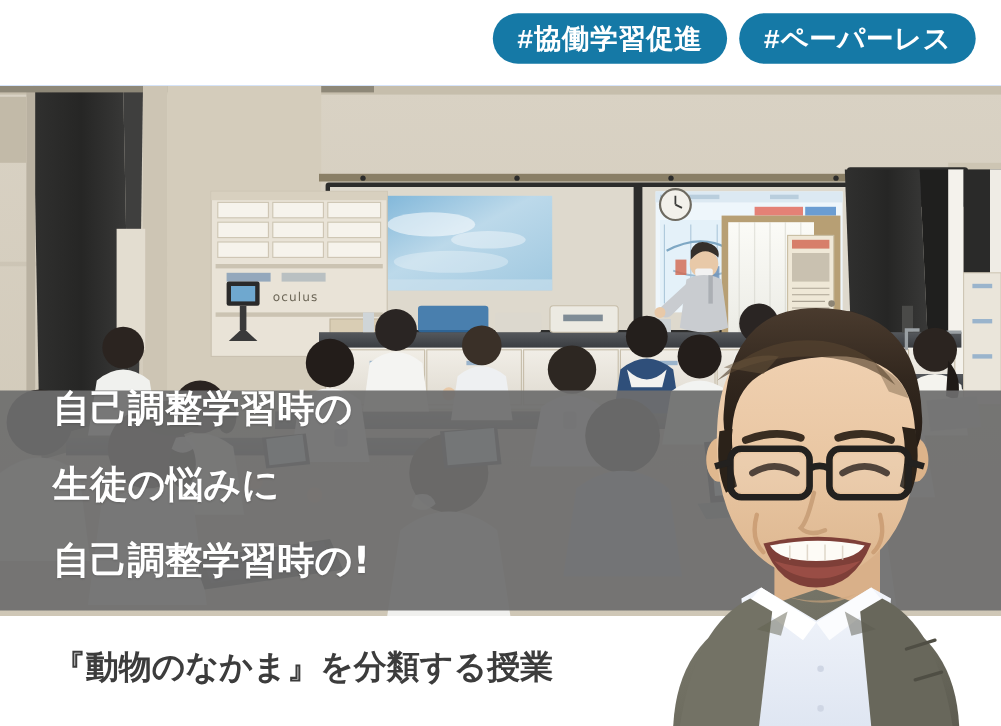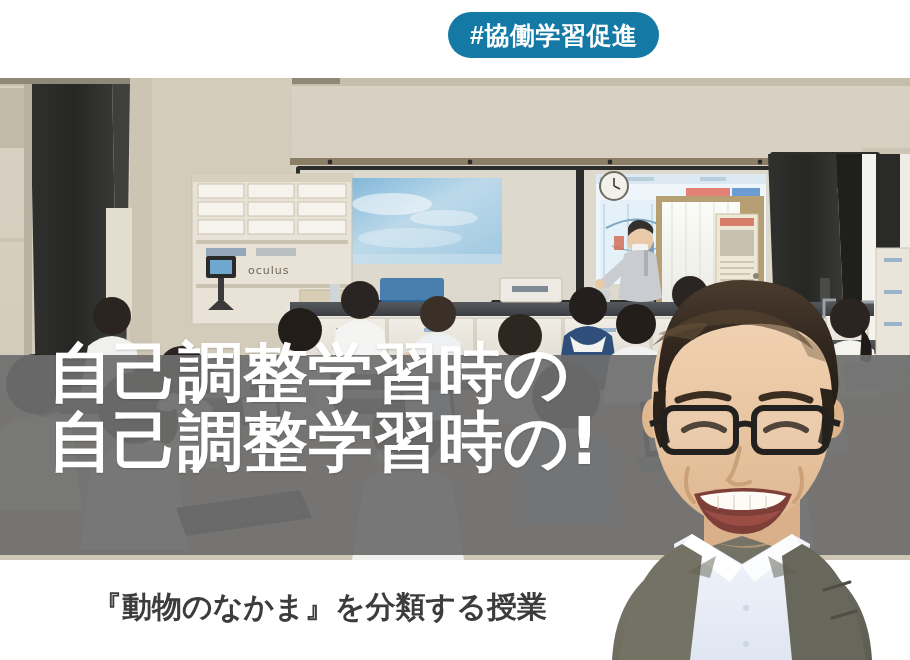--- a/index.html
+++ b/index.html
@@ -16,62 +16,61 @@
   }
 
   
   .tag-row{position:absolute;left:0;top:0;width:910px;height:78px;z-index:40;}
   .tag-pill{
     position:absolute;top:12px;height:46px;border-radius:23px;
     background:#1579a6;color:#ffffff;
     display:flex;align-items:center;justify-content:center;
     font-size:25px;font-weight:700;letter-spacing:.5px;
     white-space:nowrap;box-sizing:border-box;padding:0 22px;
-    font-family:Liberation Sans, sans-serif;
+    font-family:Liberation Mono, monospace;
   }
   #tag-0{left:423px;}
   #tag-1{left:663px;}
 
   
   .photo{
     position:absolute;left:0;top:78px;width:910px;height:482px;
     overflow:hidden;background:#3b82f6;
   }
   .photo svg{display:block;width:910px;height:482px;}
 
   
   .gray-band{
     position:absolute;left:0;top:355px;width:910px;height:200px;
     background:rgba(110,110,110,0.93);z-index:20;
   }
 
   
   .headline{
     position:absolute;left:48px;top:338px;z-index:30;
-    color:#ffffff;font-size:65px;font-weight:700;line-height:69px;
+    color:#ffffff;font-size:34px;font-weight:700;line-height:69px;
     letter-spacing:0px;text-shadow:0 1px 2px rgba(0,0,0,.18);
     font-family:"DejaVu Sans","Liberation Sans",sans-serif;
     white-space:nowrap;
   }
   .headline div{height:69px;}
 
   
   .portrait{
     position:absolute;left:596px;top:272px;width:314px;height:388px;
     z-index:35;overflow:hidden;
   }
   .portrait svg{display:block;width:314px;height:388px;}
 
   
   .caption{
     position:absolute;left:48px;top:587px;z-index:30;
     color:#3c3c3c;font-size:30px;font-weight:700;line-height:40px;
     white-space:nowrap;
     font-family:"DejaVu Sans","Liberation Sans",sans-serif;
-    margin-left:44px;
   }
 </style>
 </head>
 <body>
 
 <div id="card">
 
   <div class="card-surface">
 
     <div class="photo">
@@ -401,20 +400,21 @@
         <rect x="304" y="312" width="12" height="16" rx="3" fill="#cfd5d8"></rect>
         <rect x="512" y="296" width="12" height="16" rx="3" fill="#cfd5d8"></rect>
         <rect x="720" y="246" width="12" height="16" rx="3" fill="#cfd5d8"></rect>
       </svg>
     </div>
 
     <div class="gray-band"></div>
 
     <div class="headline">
       <div>自己調整学習時の</div>
+      <div>生徒の悩みに</div>
       <div>自己調整学習時の!</div>
     </div>
 
     <div class="portrait">
       <svg viewBox="0 0 314 388">
         <defs>
           <linearGradient id="skinG" x1="0" y1="0" x2="0" y2="1">
             <stop offset="0" stop-color="#f1d3b4"></stop>
             <stop offset=".55" stop-color="#e9c6a2"></stop>
             <stop offset="1" stop-color="#dcb68f"></stop>
@@ -501,16 +501,17 @@
         <path d="M204,196 q6,22 -6,34" stroke="#cda077" stroke-width="4" fill="none" stroke-linecap="round"></path>
 
         <path d="M112,268 q34,12 70,0 q-26,16 -70,0 z" fill="#d0a87f" opacity=".6"></path>
       </svg>
     </div>
 
     <div class="caption">『動物のなかま』を分類する授業</div>
 
     <div class="tag-row">
       <div class="tag-pill" id="tag-0" style="left: 448px;">#協働学習促進</div>
+      <div class="tag-pill" id="tag-1" style="left: 672px;">#ペーパーレス</div>
     </div>
 
   </div>
 </div>
 
 </body></html>

